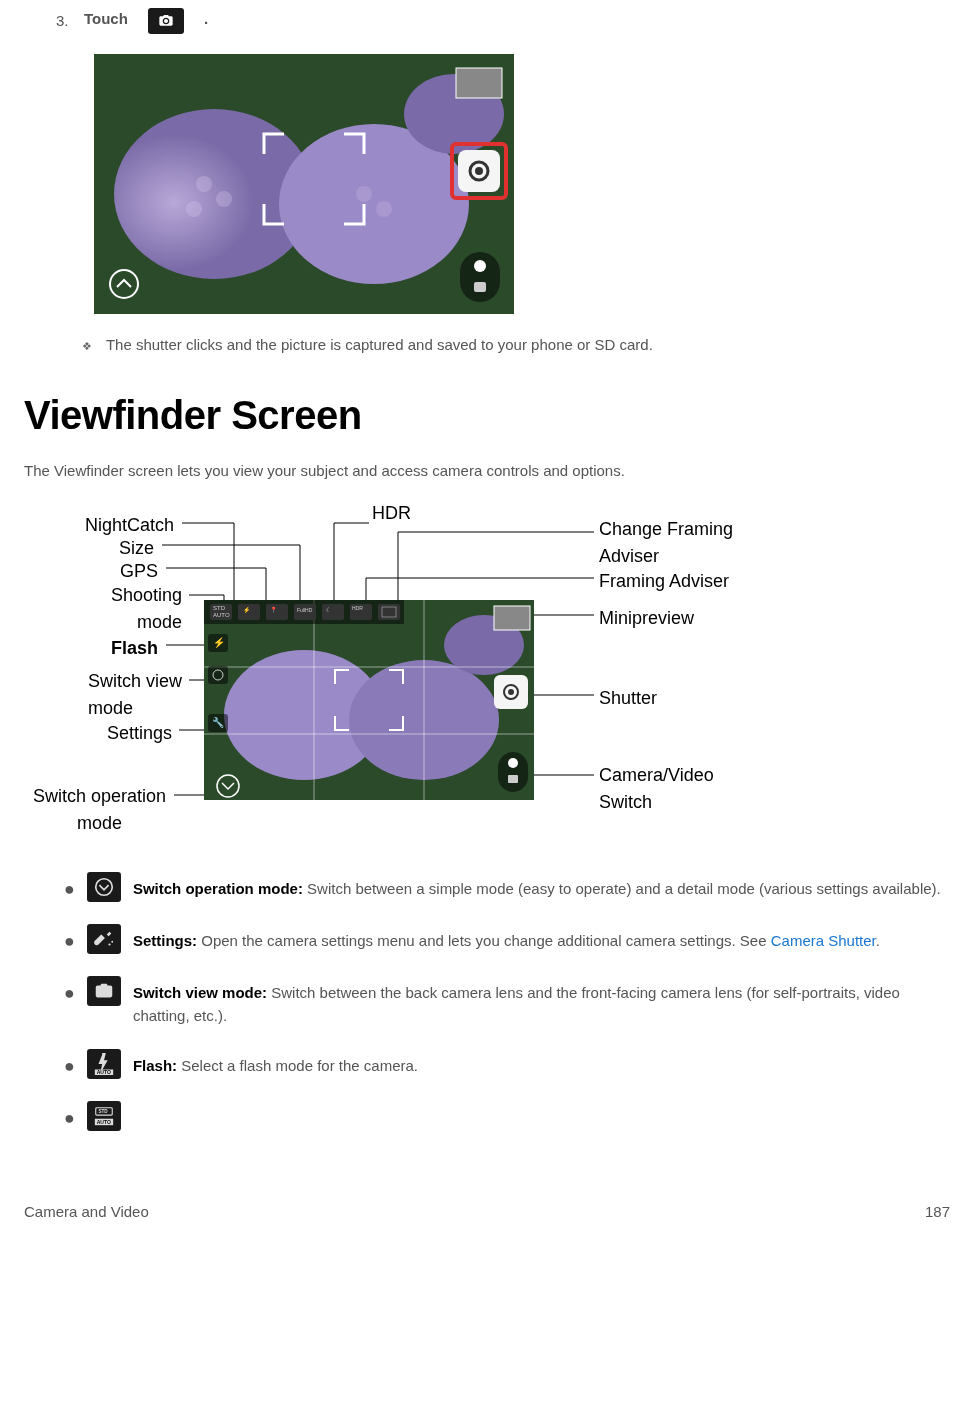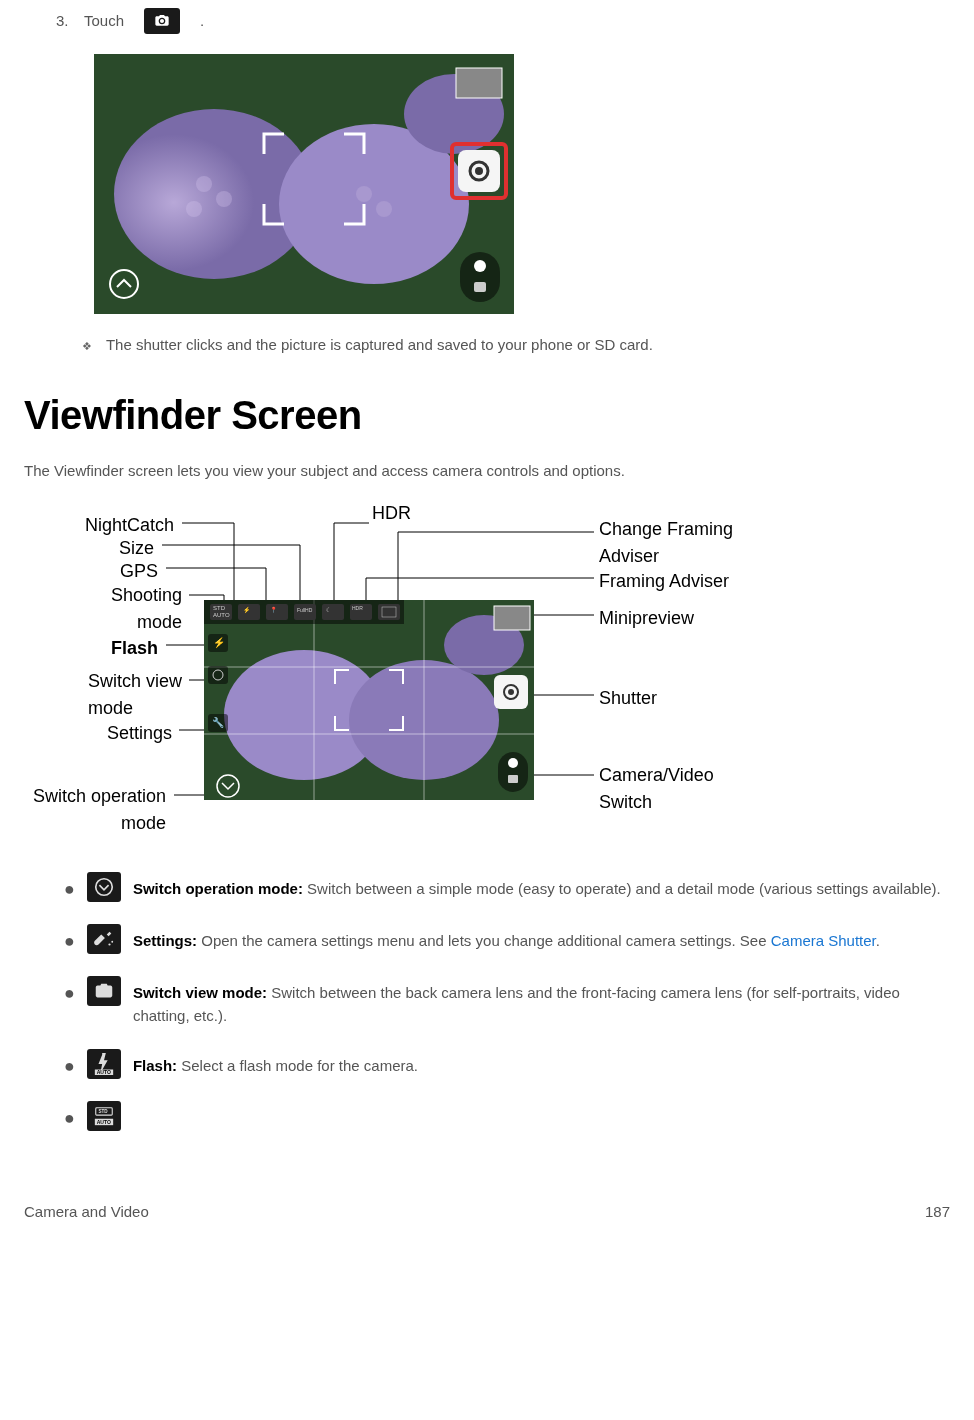--- a/index.html
+++ b/index.html
@@ -15,22 +15,23 @@
       margin: 8px 0 16px 32px;
       display: flex;
       align-items: center;
       gap: 14px;
     }
     .step-num {
       min-width: 14px;
     }
     .step-text {
       display: flex;
-      align-items: center;
+      align-items: flex-start;
       gap: 18px;
+      font-weight: bold;
     }
     .camera-icon-inline {
       width: 36px;
       height: 26px;
       background: #1a1a1a;
       border-radius: 3px;
       display: inline-flex;
       align-items: center;
       justify-content: center;
       margin: 0 2px;
@@ -241,21 +242,21 @@
   <span class="diagram-label" style="right:760px;top:35px;">Size</span>
   <span class="diagram-label" style="right:756px;top:58px;">GPS</span>
   <span class="diagram-label" style="right:732px;top:82px;text-align:right;">
     <span>Shooting</span><br><span>mode</span>
   </span>
   <span class="diagram-label" style="right:756px;top:135px;font-weight:bold;">Flash</span>
   <span class="diagram-label" style="right:732px;top:168px;">
     <span>Switch view</span><br><span>mode</span>
   </span>
   <span class="diagram-label" style="right:742px;top:220px;">Settings</span>
-  <span class="diagram-label" style="right:748px;top:283px;text-align:right;">
+  <span class="diagram-label" style="right:748px;top:283px;text-align:center;">
     <span>Switch operation</span><br><span>mode</span>
   </span>
 
   <span class="diagram-label" style="left:338px;top:0px;">HDR</span>
 
   <span class="diagram-label" style="left:565px;top:16px;">
     <span>Change Framing</span><br><span>Adviser</span>
   </span>
   <span class="diagram-label" style="left:565px;top:68px;">Framing Adviser</span>
   <span class="diagram-label" style="left:565px;top:105px;">Minipreview</span>

